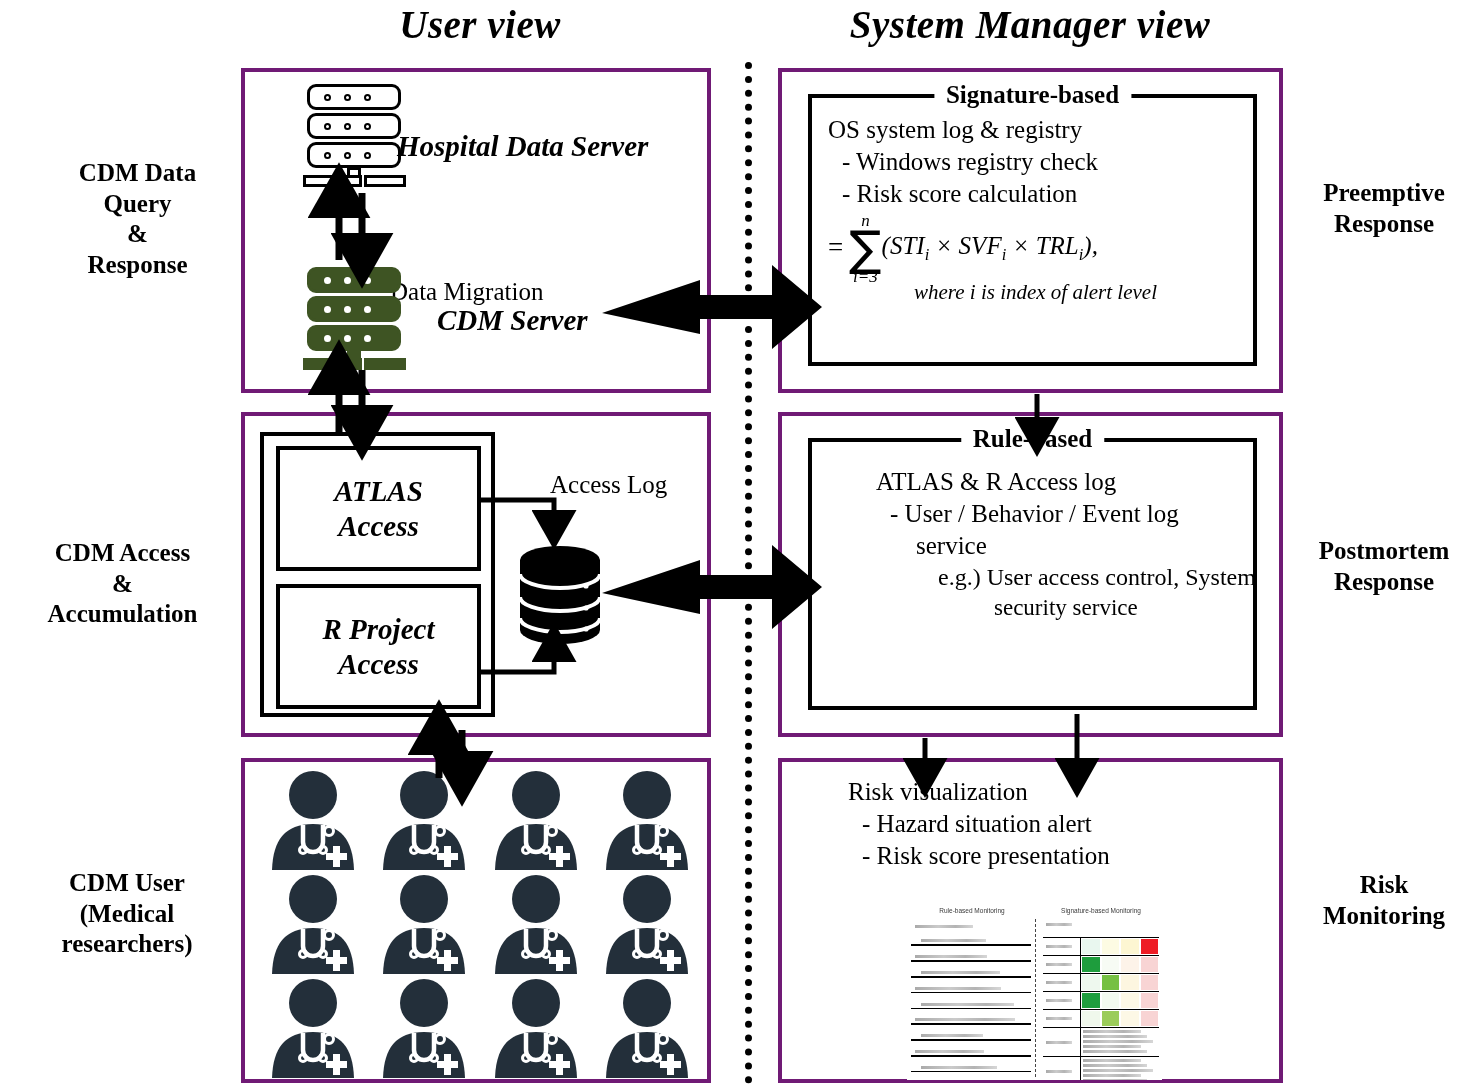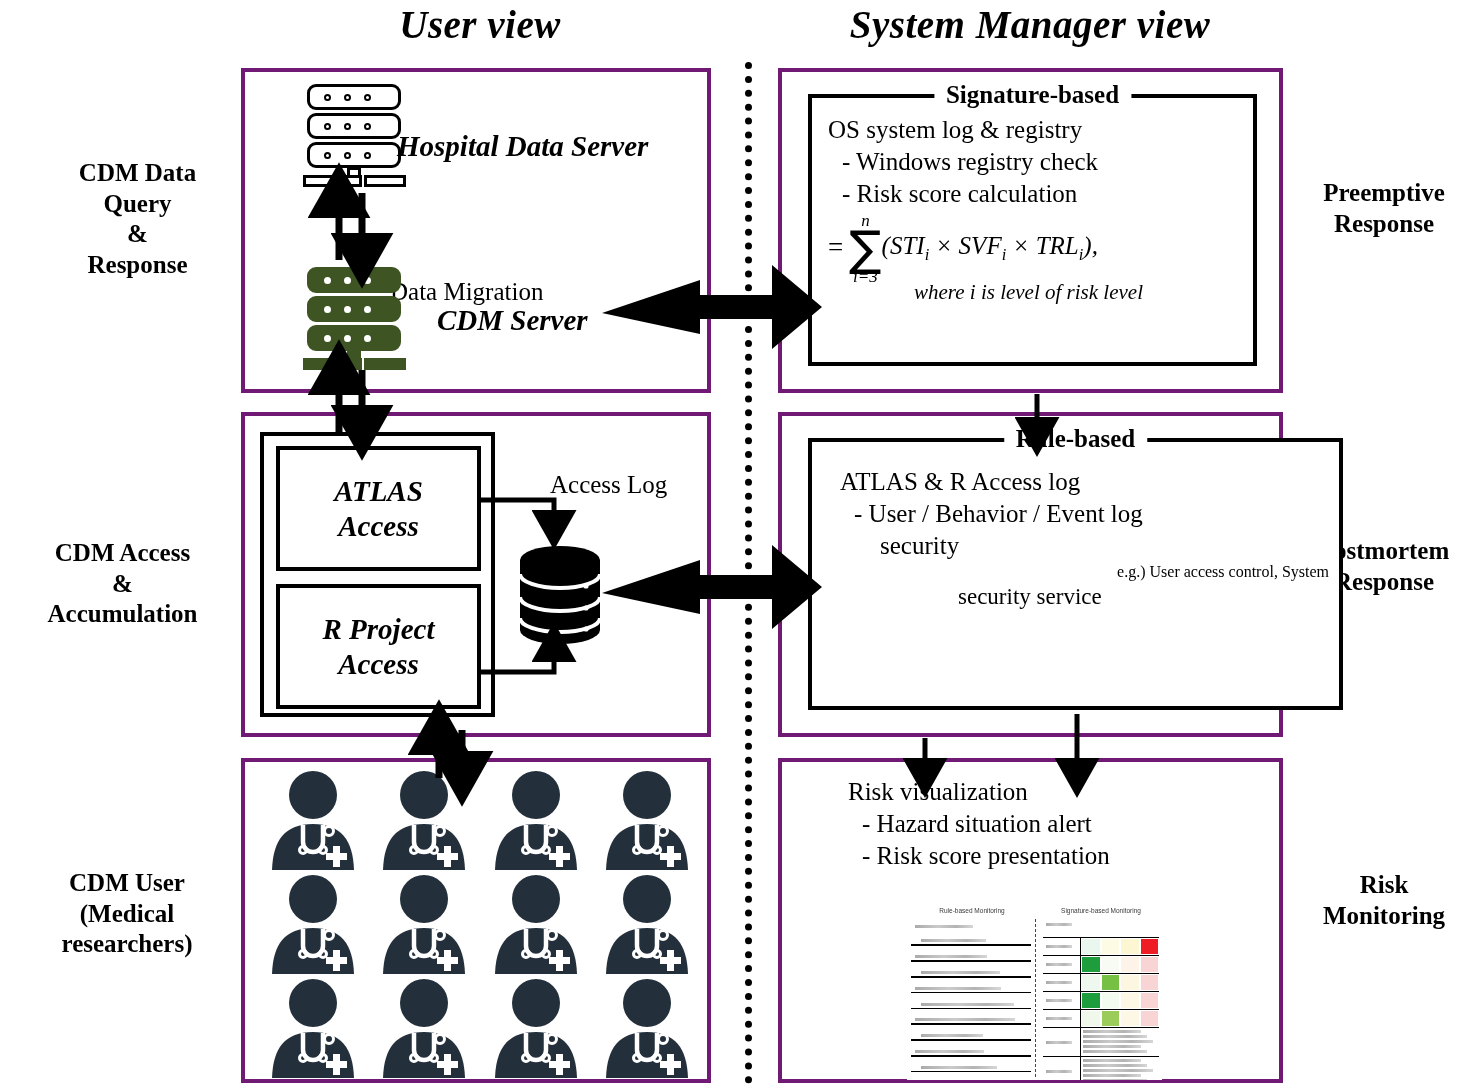--- a/index.html
+++ b/index.html
@@ -490,34 +490,34 @@
             <span class="sig-bot">i=3</span>
           </span>
           <span class="formula-body">
             <span>(</span><span>STI</span><sub>i</sub>
             <span>×</span>
             <span>SVF</span><sub>i</sub>
             <span>×</span>
             <span>TRL</span><sub>i</sub><span>),</span>
           </span>
         </div>
-        <div class="where-note">where i is level of risk level</div>
+        <div class="where-note">where i is index of alert level</div>
       </div>
     </div>
   </div>
 
   <div class="abs panel" style="left:778px; top:412px; width:505px; height:325px;">
 
-    <div class="fieldset" style="left:26px; top:22px; width:535px; height:272px;padding-left:12px;">
+    <div class="fieldset" style="left:26px; top:22px; width:449px; height:272px;">
       <div class="fieldset-legend">Rule-based</div>
-      <div class="fs-body" style="padding-top:24px;">
+      <div class="fs-body" style="padding-top:24px;margin-left:48px;">
         <div class="ln">ATLAS &amp; R Access log</div>
         <div class="ln ind1">- User / Behavior / Event log</div>
-        <div class="ln ind2">security</div>
-        <div class="ln ind3" style="font-size:16px;text-align:right;">e.g.) User access control, System</div>
+        <div class="ln ind2">service</div>
+        <div class="ln ind3" style="font-size:24px;">e.g.) User access control, System</div>
         <div class="ln" style="font-size:23px; padding-left:118px;">security service</div>
       </div>
     </div>
   </div>
 
   <div class="abs panel" style="left:778px; top:758px; width:505px; height:325px;padding-left:40px;">
 
     <div class="fs-body" style="padding:14px 10px 0 26px;">
       <div class="ln">Risk visualization</div>
       <div class="ln ind1">- Hazard situation alert</div>

